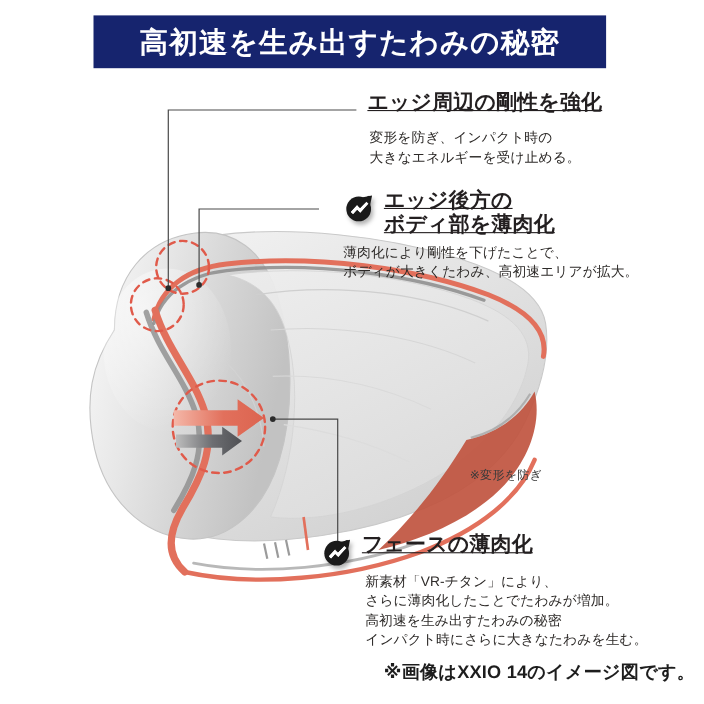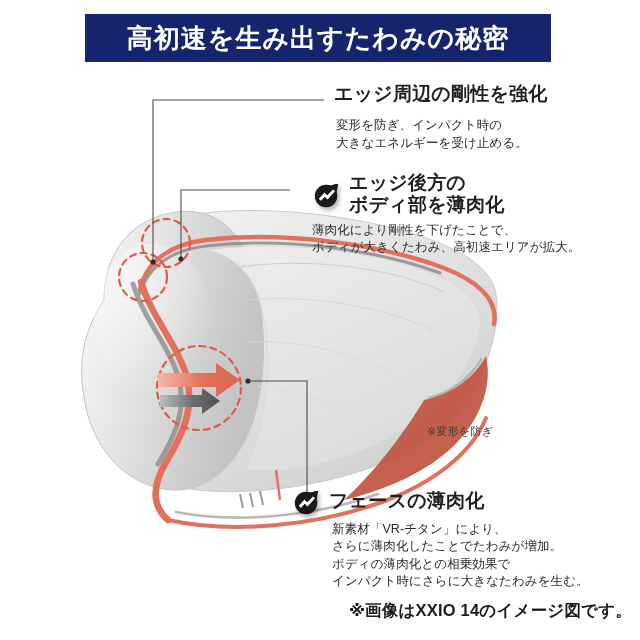--- a/index.html
+++ b/index.html
@@ -53,22 +53,23 @@
     pointer-events: none;
   }
   .stage svg { display: block; }
 
   
   .callout {
     position: absolute;
   }
   .callout-head {
     display: flex;
-    align-items: center;
+    align-items: flex-start;
     gap: 7px;
+    text-decoration: underline;
   }
   .callout-title {
     font-size: 19px;
     font-weight: bold;
     line-height: 1.18;
     color: #231f20;
     white-space: pre-line;
     letter-spacing: 0.2px;
   }
   .callout-body {
@@ -295,21 +296,21 @@
         <circle cx="30" cy="34" r="24" fill="#1a1a1a"></circle>
         <path d="M 17 42 L 27 31 L 33 37 L 45 22" fill="none" stroke="#ffffff" stroke-width="6" stroke-linejoin="miter" stroke-linecap="butt"></path>
         <path d="M 36 12 L 56 8 L 52 28 Z" fill="#1a1a1a"></path>
         <path d="M 30 30 L 50 12" stroke="#1a1a1a" stroke-width="7" stroke-linecap="round"></path>
         <path d="M 17 42 L 27 31 L 33 37 L 47 22" fill="none" stroke="#ffffff" stroke-width="5.5" stroke-linejoin="miter" stroke-linecap="butt"></path>
       </svg>
       <div class="callout-title">フェースの薄肉化</div>
     </div>
     <div class="callout-body">新素材「VR-チタン」により、
 さらに薄肉化したことでたわみが増加。
-ボディの薄肉化との相乗効果で
+高初速を生み出すたわみの秘密
 インパクト時にさらに大きなたわみを生む。</div>
   </div>
 
   <div class="note-image">※変形を防ぎ</div>
 
   <div class="footer-note">※画像はXXIO 14のイメージ図です。</div>
 
 </div>
 
 </body></html>

